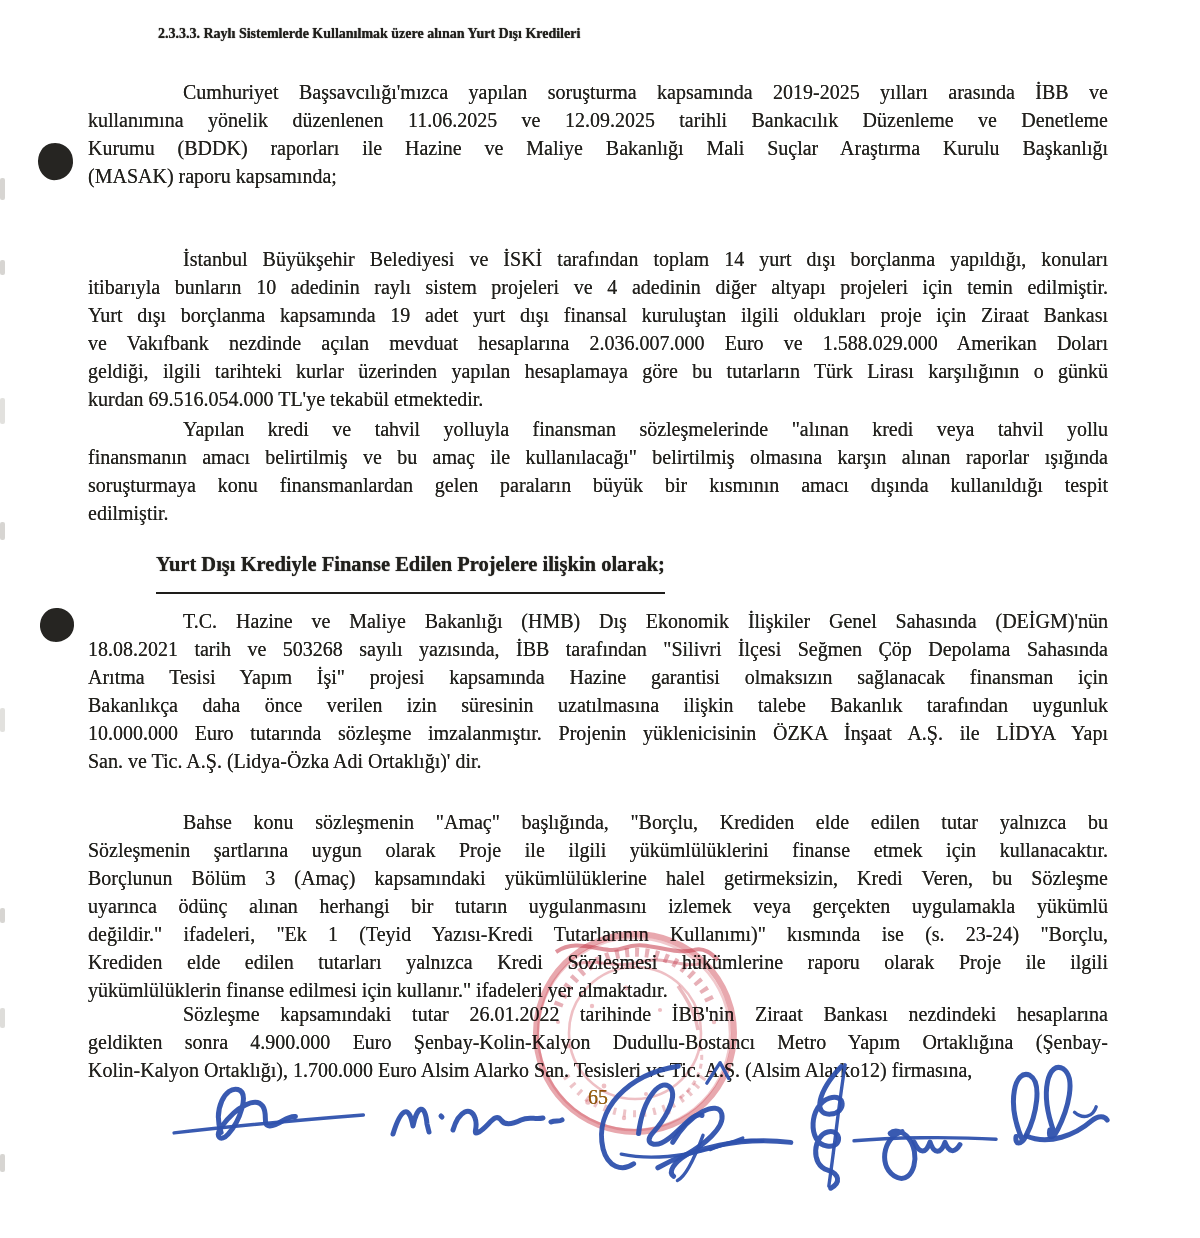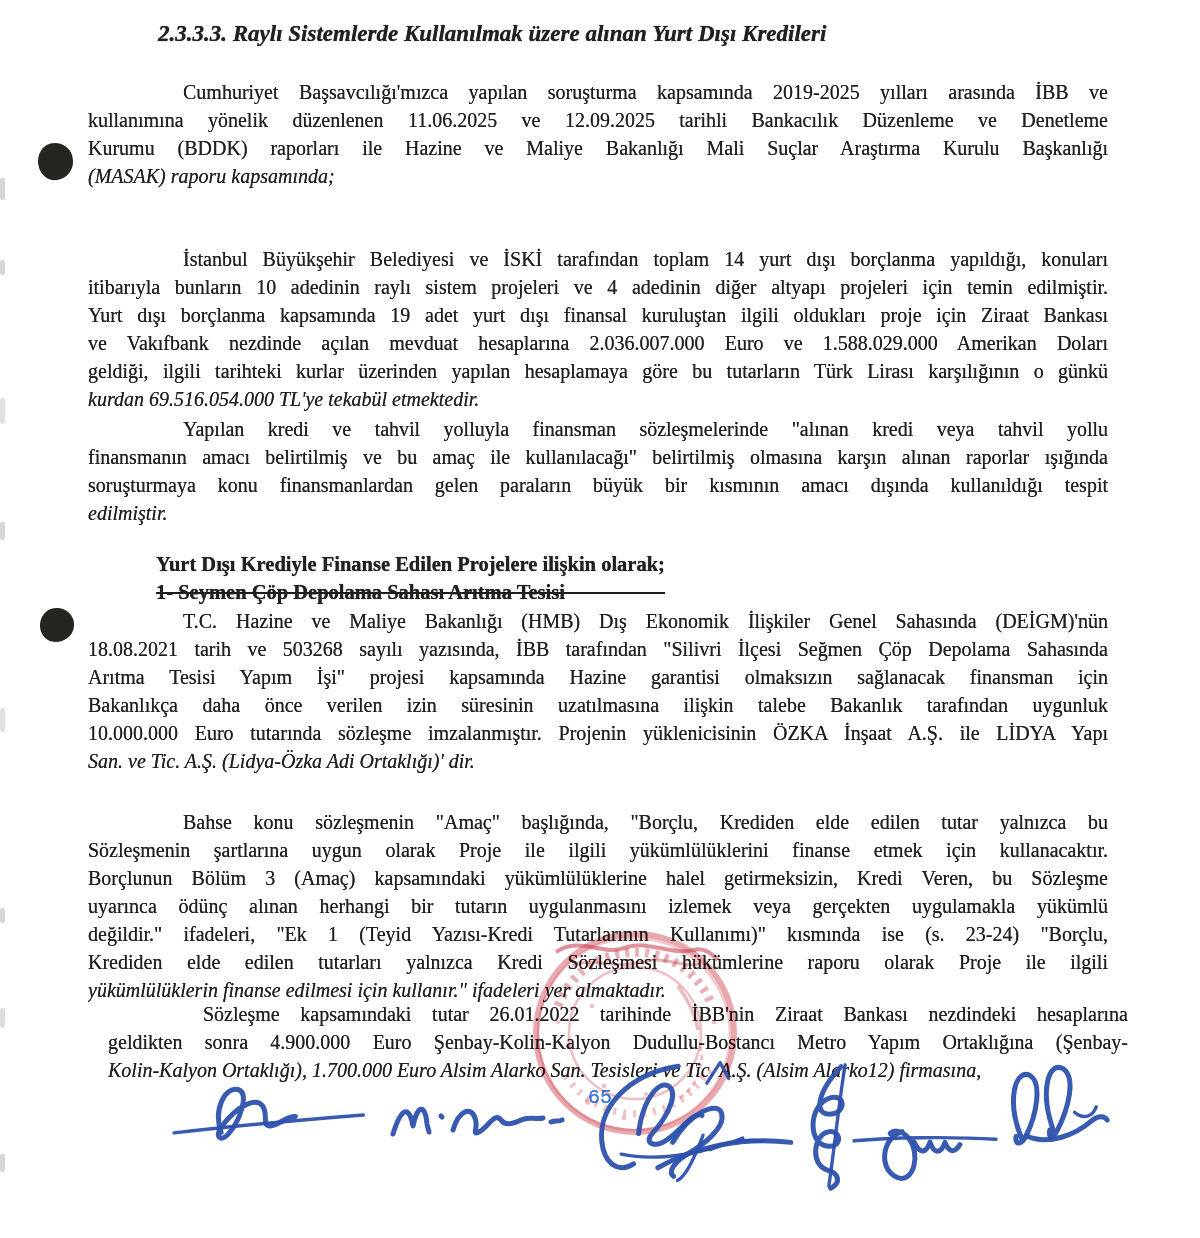--- a/index.html
+++ b/index.html
@@ -10,34 +10,34 @@
     position:relative;
     overflow:hidden;
   }
   #scan-page{position:absolute;inset:0;background:#ffffff;}
 
   
   #text-layer{position:absolute;inset:0;color:#21201c;}
   .block{position:absolute;left:88px;width:1020px;
          font-size:20px;line-height:28px;
          text-shadow:0 0 0.6px rgba(33,32,28,.85);}
-  .block.heading{padding-left:70px;width:950px;font-weight:bold;font-size:23px;
-         text-shadow:0 0 0.9px rgba(20,20,18,.9);font-style:italic;}
+  .block.heading{padding-left:70px;width:950px;font-weight:bold;font-size:14px;
+         text-shadow:0 0 0.9px rgba(20,20,18,.9);}
   .block.subheading_underlined,.block.subheading{padding-left:68px;width:952px;
          font-weight:bold;font-size:20.5px;text-shadow:0 0 0.9px rgba(20,20,18,.9);}
   .block.subheading_underlined .u{border-bottom:2.5px solid #1e1d1a;padding-bottom:17px;}
   .line{height:28px;line-height:28px;overflow:hidden;text-align:justify;text-align-last:justify;}
   .line::after{content:"";display:inline-block;width:100%;height:0;}
   .line.first{text-indent:95px;}
-  .line.last{text-align:left;text-align-last:left;font-style:italic;}
+  .line.last{text-align:left;text-align-last:left;}
   .line.last::after{content:none;}
 
   
-  #page-number{position:absolute;left:588px;top:1086px;font-size:20px;color:#3b82f6;
-         text-shadow:0 0 .5px rgba(43,42,39,.8);font-family:Liberation Mono, monospace;}
+  #page-number{position:absolute;left:588px;top:1086px;font-size:20px;color:#a16207;
+         text-shadow:0 0 .5px rgba(43,42,39,.8);}
 
   
   .punch-dot{position:absolute;background:#262522;
          border-radius:48% 52% 55% 45% / 52% 48% 50% 50%;}
   #punch-1{left:38px;top:143px;width:35px;height:37px;transform:rotate(-8deg);}
   #punch-2{left:40px;top:608px;width:34px;height:34px;transform:rotate(5deg);}
 
   
   .edge-mark{position:absolute;left:0;width:5px;background:#b6b3ad;opacity:.55;border-radius:2px;}
 
@@ -71,39 +71,38 @@
         <div class="line">geldiği, ilgili tarihteki kurlar üzerinden yapılan hesaplamaya göre bu tutarların Türk Lirası karşılığının o günkü</div>
         <div class="line last">kurdan 69.516.054.000 TL'ye tekabül etmektedir.</div>
       </div>
       <div class="block paragraph" style="top: 415px;">
         <div class="line first">Yapılan kredi ve tahvil yolluyla finansman sözleşmelerinde "alınan kredi veya tahvil yollu</div>
         <div class="line">finansmanın amacı belirtilmiş ve bu amaç ile kullanılacağı" belirtilmiş olmasına karşın alınan raporlar ışığında</div>
         <div class="line">soruşturmaya konu finansmanlardan gelen paraların büyük bir kısmının amacı dışında kullanıldığı tespit</div>
         <div class="line last">edilmiştir.</div>
       </div>
       <div class="block subheading_underlined" style="top: 550px;"><span class="u">Yurt Dışı Krediyle Finanse Edilen Projelere ilişkin olarak;</span></div>
-      <div class="block subheading" style="top: 578px;"><span>1- Seymen Çöp Depolama Sahası Arıtma Tesisi</span></div>
       <div class="block paragraph" style="top: 607px;">
         <div class="line first">T.C. Hazine ve Maliye Bakanlığı (HMB) Dış Ekonomik İlişkiler Genel Sahasında (DEİGM)'nün</div>
         <div class="line">18.08.2021 tarih ve 503268 sayılı yazısında, İBB tarafından "Silivri İlçesi Seğmen Çöp Depolama Sahasında</div>
         <div class="line">Arıtma Tesisi Yapım İşi" projesi kapsamında Hazine garantisi olmaksızın sağlanacak finansman için</div>
         <div class="line">Bakanlıkça daha önce verilen izin süresinin uzatılmasına ilişkin talebe Bakanlık tarafından uygunluk</div>
         <div class="line">10.000.000 Euro tutarında sözleşme imzalanmıştır. Projenin yüklenicisinin ÖZKA İnşaat A.Ş. ile LİDYA Yapı</div>
         <div class="line last">San. ve Tic. A.Ş. (Lidya-Özka Adi Ortaklığı)' dir.</div>
       </div>
       <div class="block paragraph" style="top: 808px;">
         <div class="line first">Bahse konu sözleşmenin "Amaç" başlığında, "Borçlu, Krediden elde edilen tutar yalnızca bu</div>
         <div class="line">Sözleşmenin şartlarına uygun olarak Proje ile ilgili yükümlülüklerini finanse etmek için kullanacaktır.</div>
         <div class="line">Borçlunun Bölüm 3 (Amaç) kapsamındaki yükümlülüklerine halel getirmeksizin, Kredi Veren, bu Sözleşme</div>
         <div class="line">uyarınca ödünç alınan herhangi bir tutarın uygulanmasını izlemek veya gerçekten uygulamakla yükümlü</div>
         <div class="line">değildir." ifadeleri, "Ek 1 (Teyid Yazısı-Kredi Tutarlarının Kullanımı)" kısmında ise (s. 23-24) "Borçlu,</div>
         <div class="line">Krediden elde edilen tutarları yalnızca Kredi Sözleşmesi hükümlerine raporu olarak Proje ile ilgili</div>
         <div class="line last">yükümlülüklerin finanse edilmesi için kullanır." ifadeleri yer almaktadır.</div>
       </div>
-      <div class="block paragraph" style="top: 1000px; margin-left: 20px;">
+      <div class="block paragraph" style="top: 1000px;">
         <div class="line first">Sözleşme kapsamındaki tutar 26.01.2022 tarihinde İBB'nin Ziraat Bankası nezdindeki hesaplarına</div>
         <div class="line">geldikten sonra 4.900.000 Euro Şenbay-Kolin-Kalyon Dudullu-Bostancı Metro Yapım Ortaklığına (Şenbay-</div>
         <div class="line last">Kolin-Kalyon Ortaklığı), 1.700.000 Euro Alsim Alarko San. Tesisleri ve Tic. A.Ş. (Alsim Alarko12) firmasına,</div>
       </div>
     </div>
 
   <div id="page-number">65</div>
 
   <div id="punch-1" class="punch-dot"></div>
   <div id="punch-2" class="punch-dot"></div>

